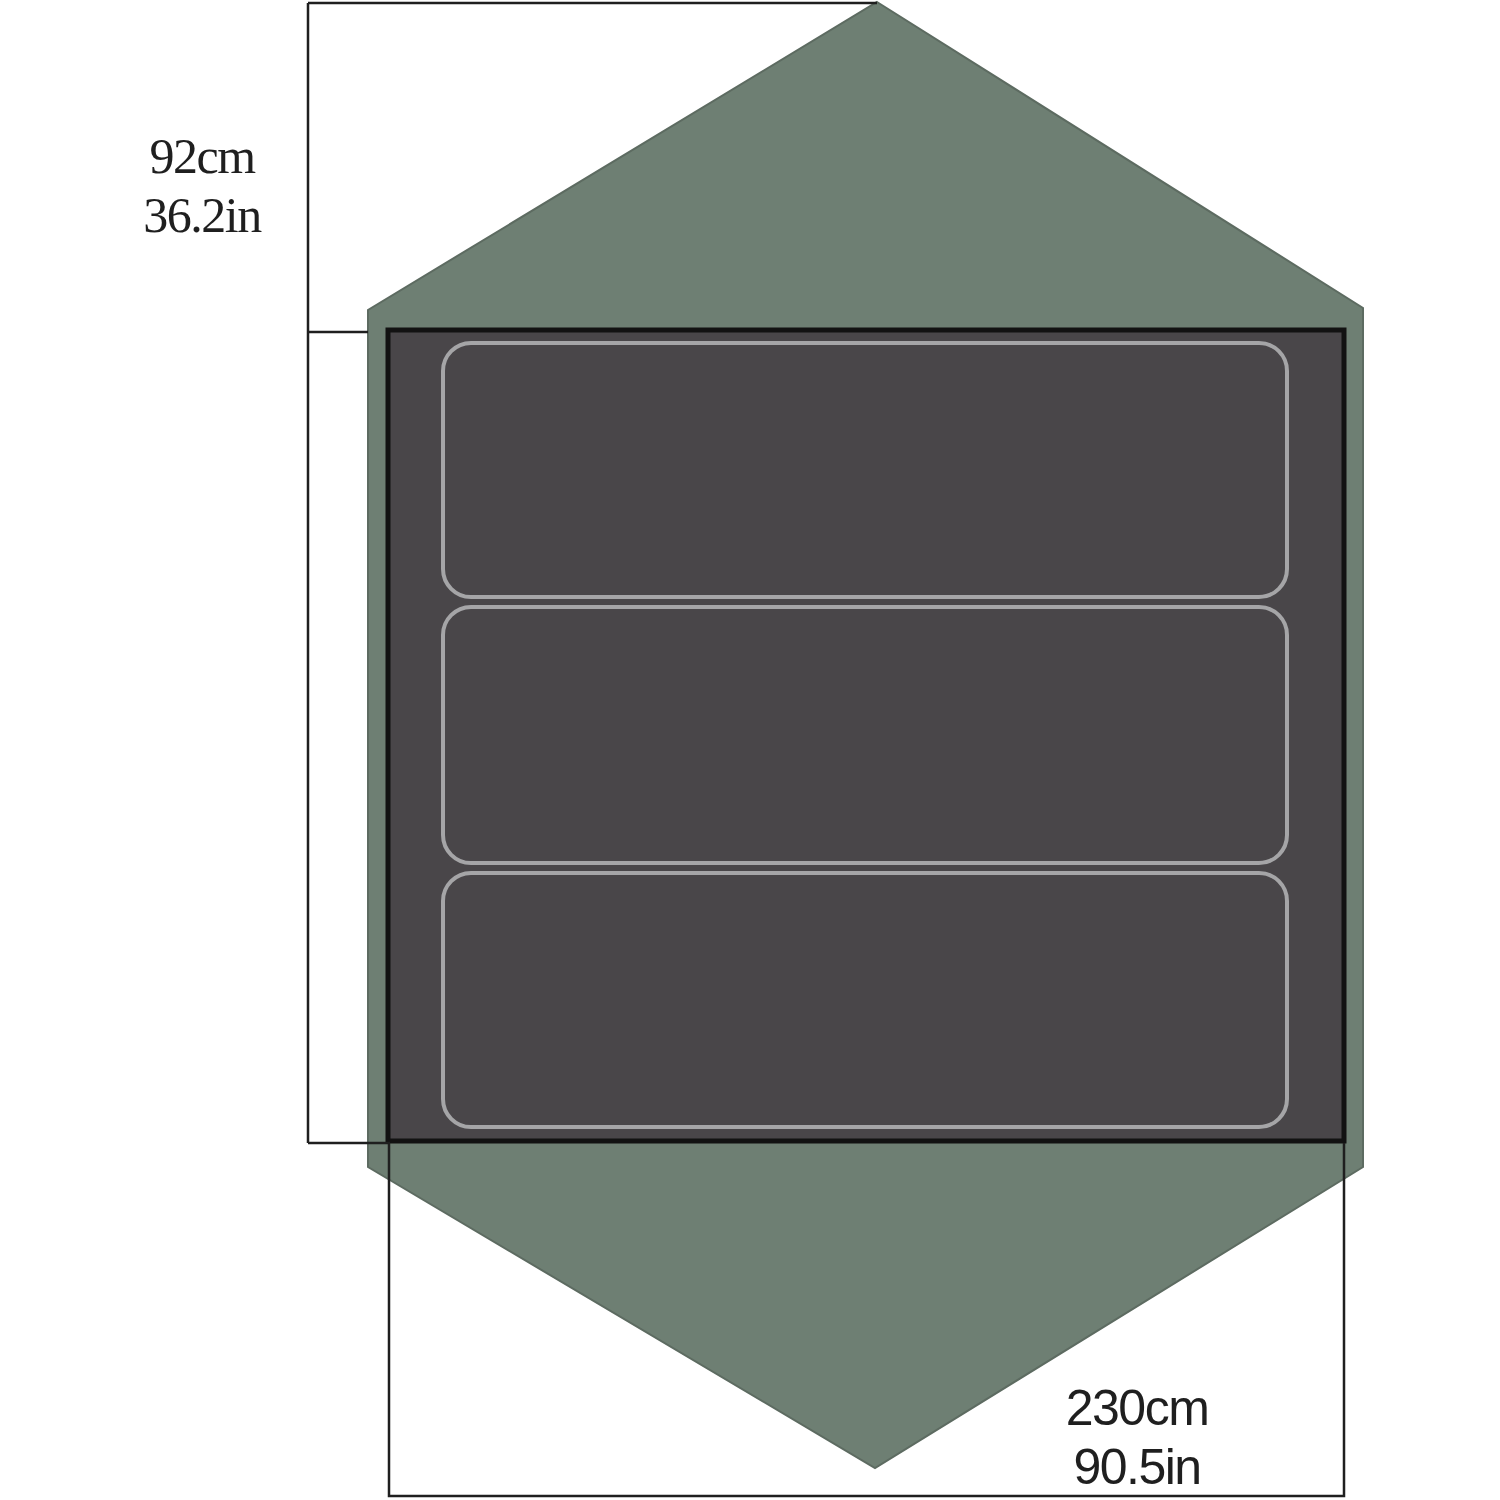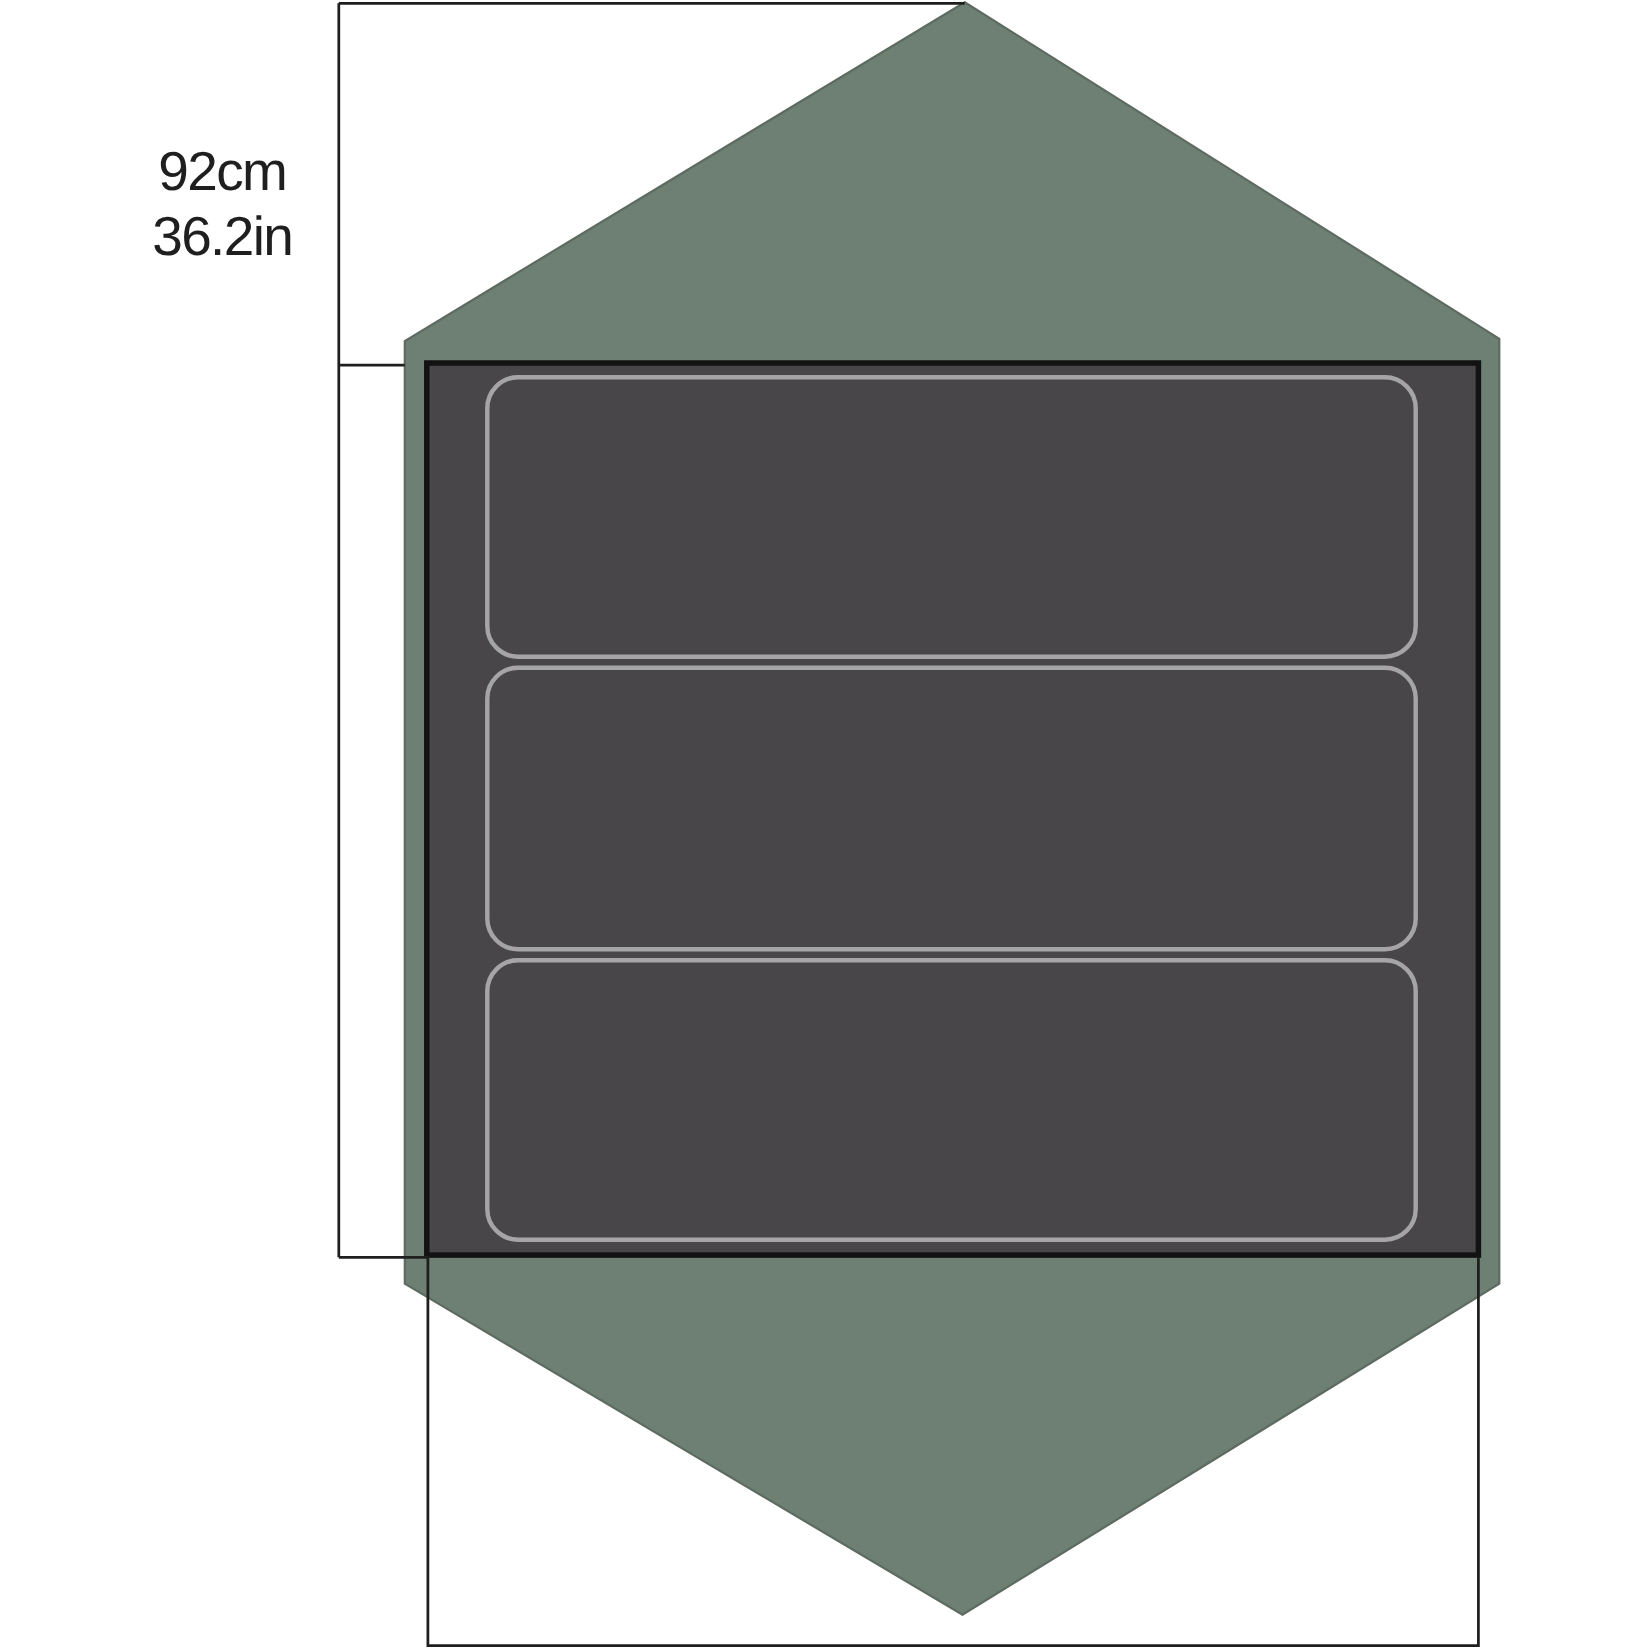--- a/index.html
+++ b/index.html
@@ -66,20 +66,24 @@
       <line x1="308" y1="3" x2="308" y2="1143"></line>
 
       <line x1="308" y1="332" x2="368" y2="332"></line>
 
       <line x1="308" y1="1143" x2="390" y2="1143"></line>
 
       <polyline points="389,1143 389,1496 1344,1496 1344,1143"></polyline>
     </g>
   </svg>
 
-  <div class="dim-label" style="left:202px; top:127px;">
+  <div class="dim-label" style="left:202px; top:127px;font-family:Liberation Serif, serif;">
     <div>92cm</div>
     <div>36.2in</div>
   </div>
 
 
+  <div class="dim-label" style="left:1137px; top:1379px;">
+    <div>230cm</div>
+    <div>90.5in</div>
+  </div>
 
 </div>
 
 </body></html>

